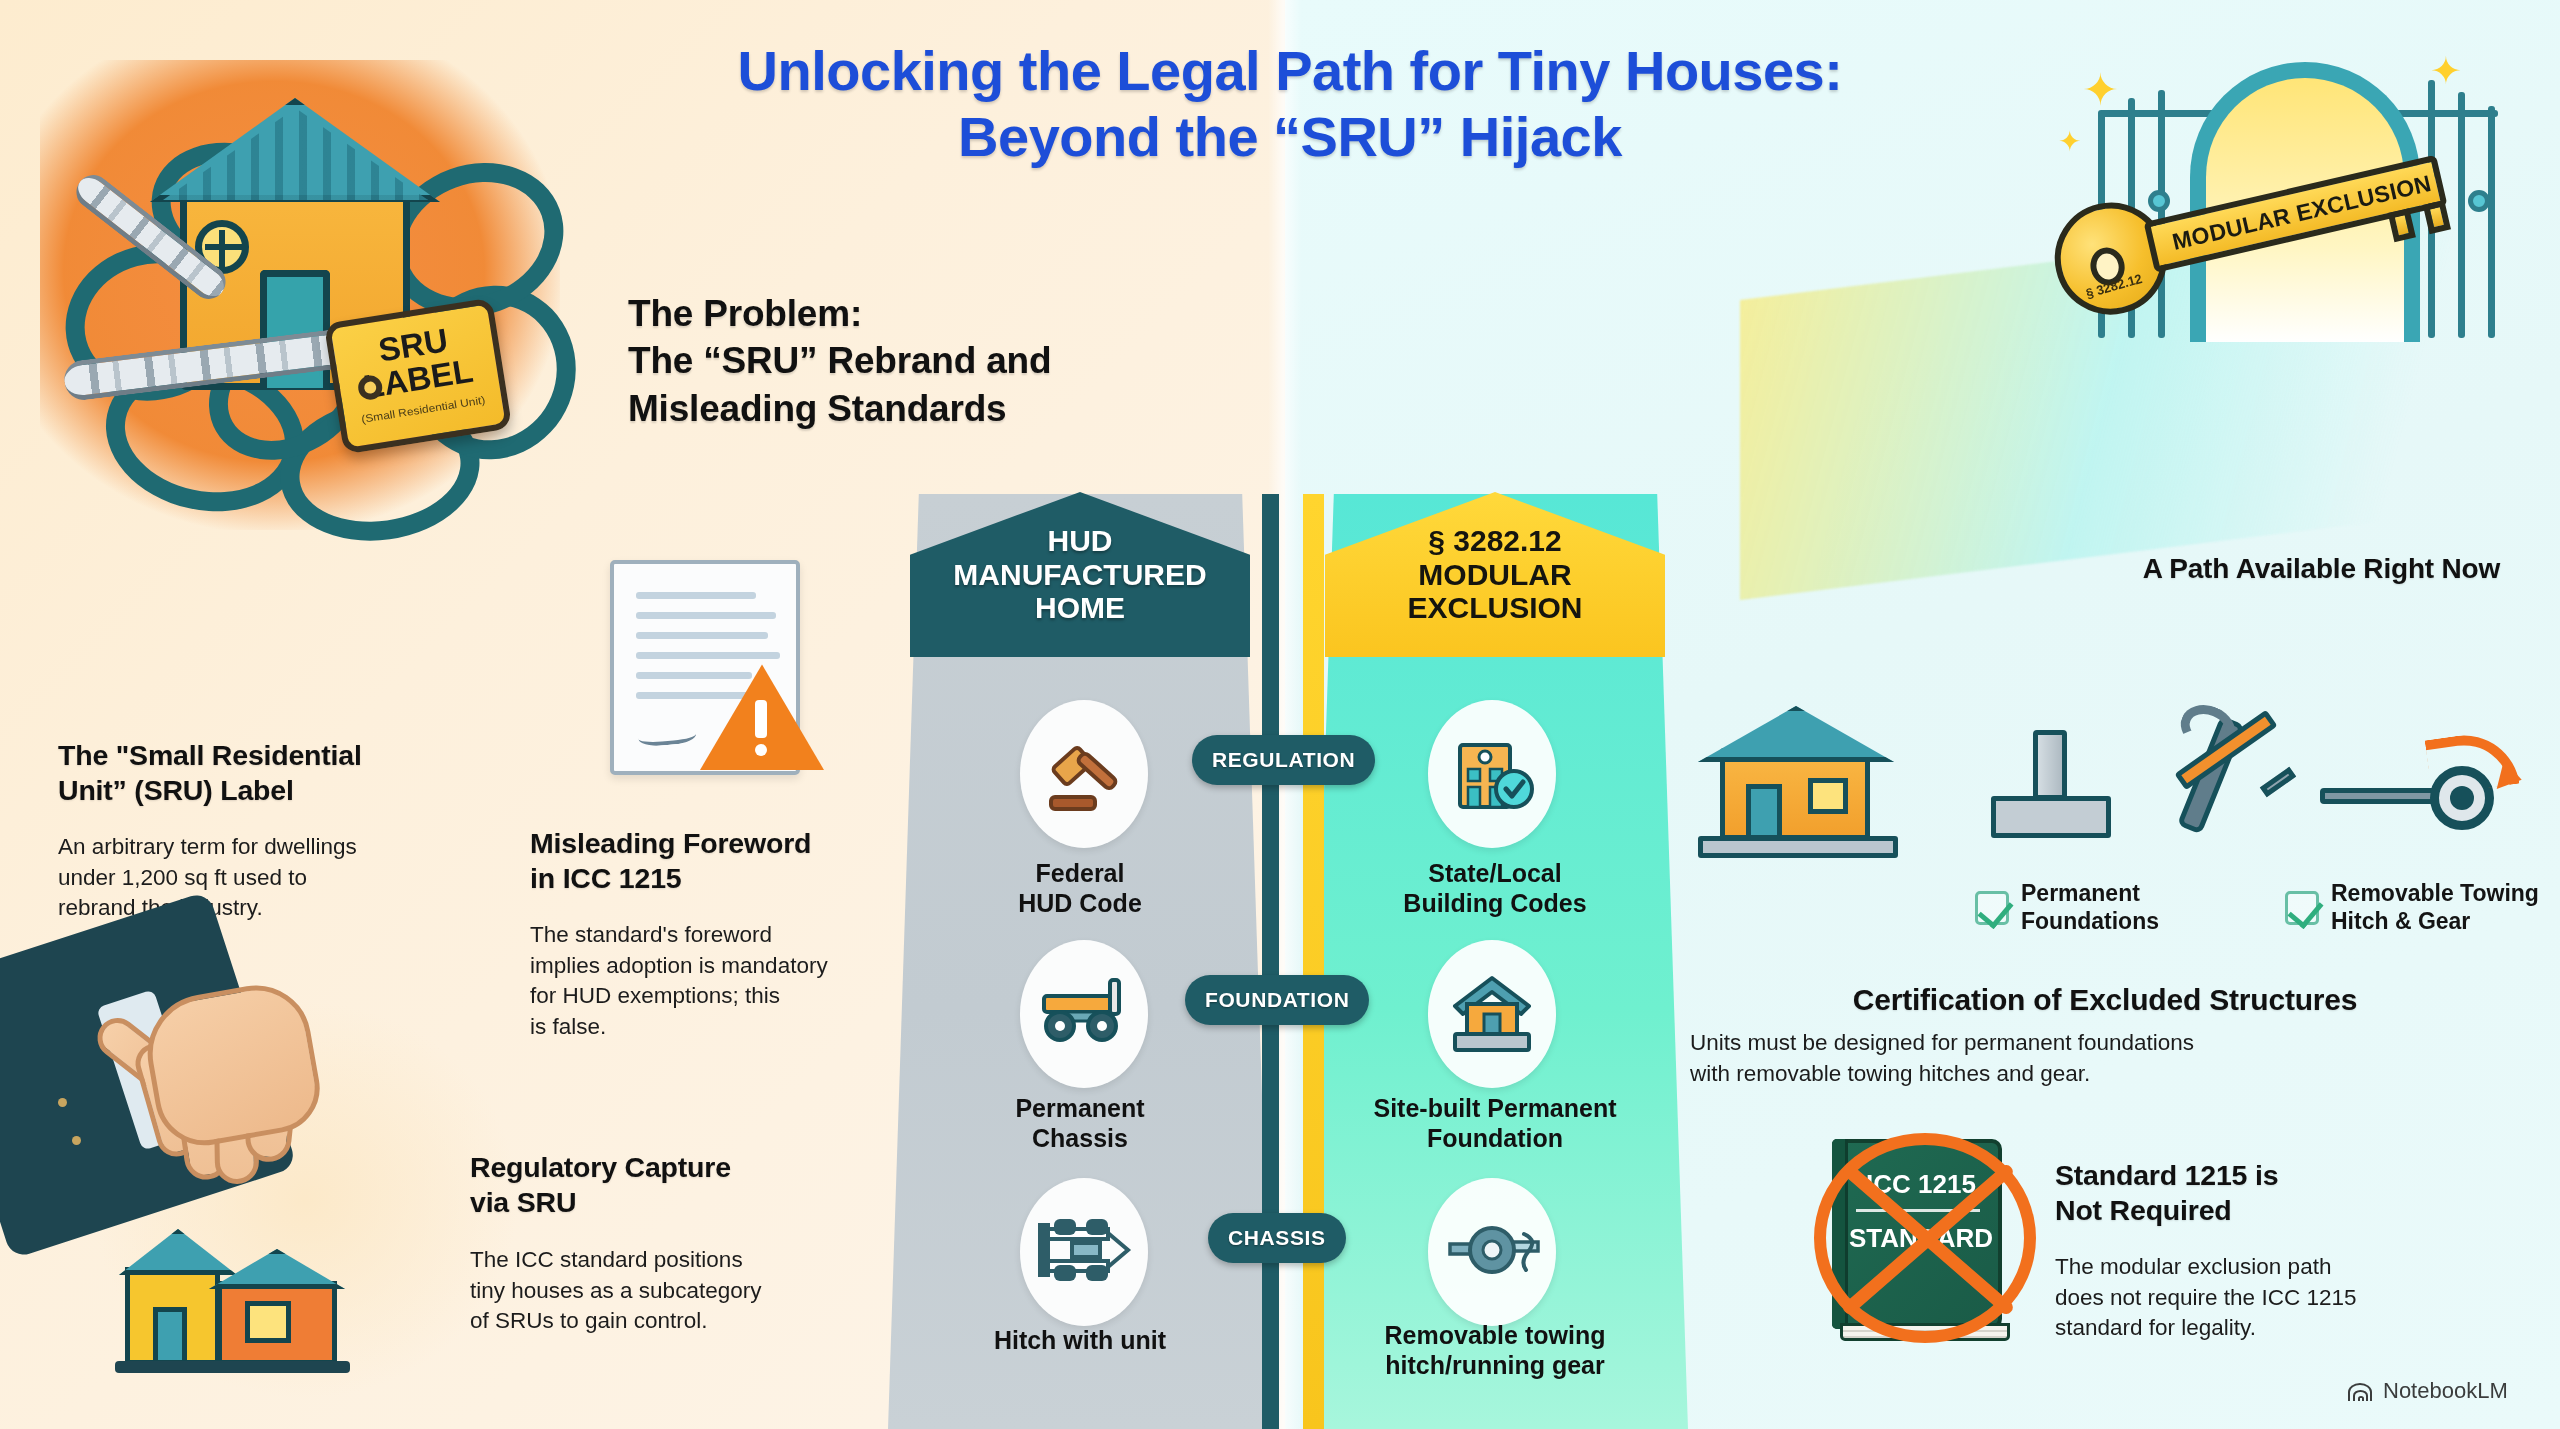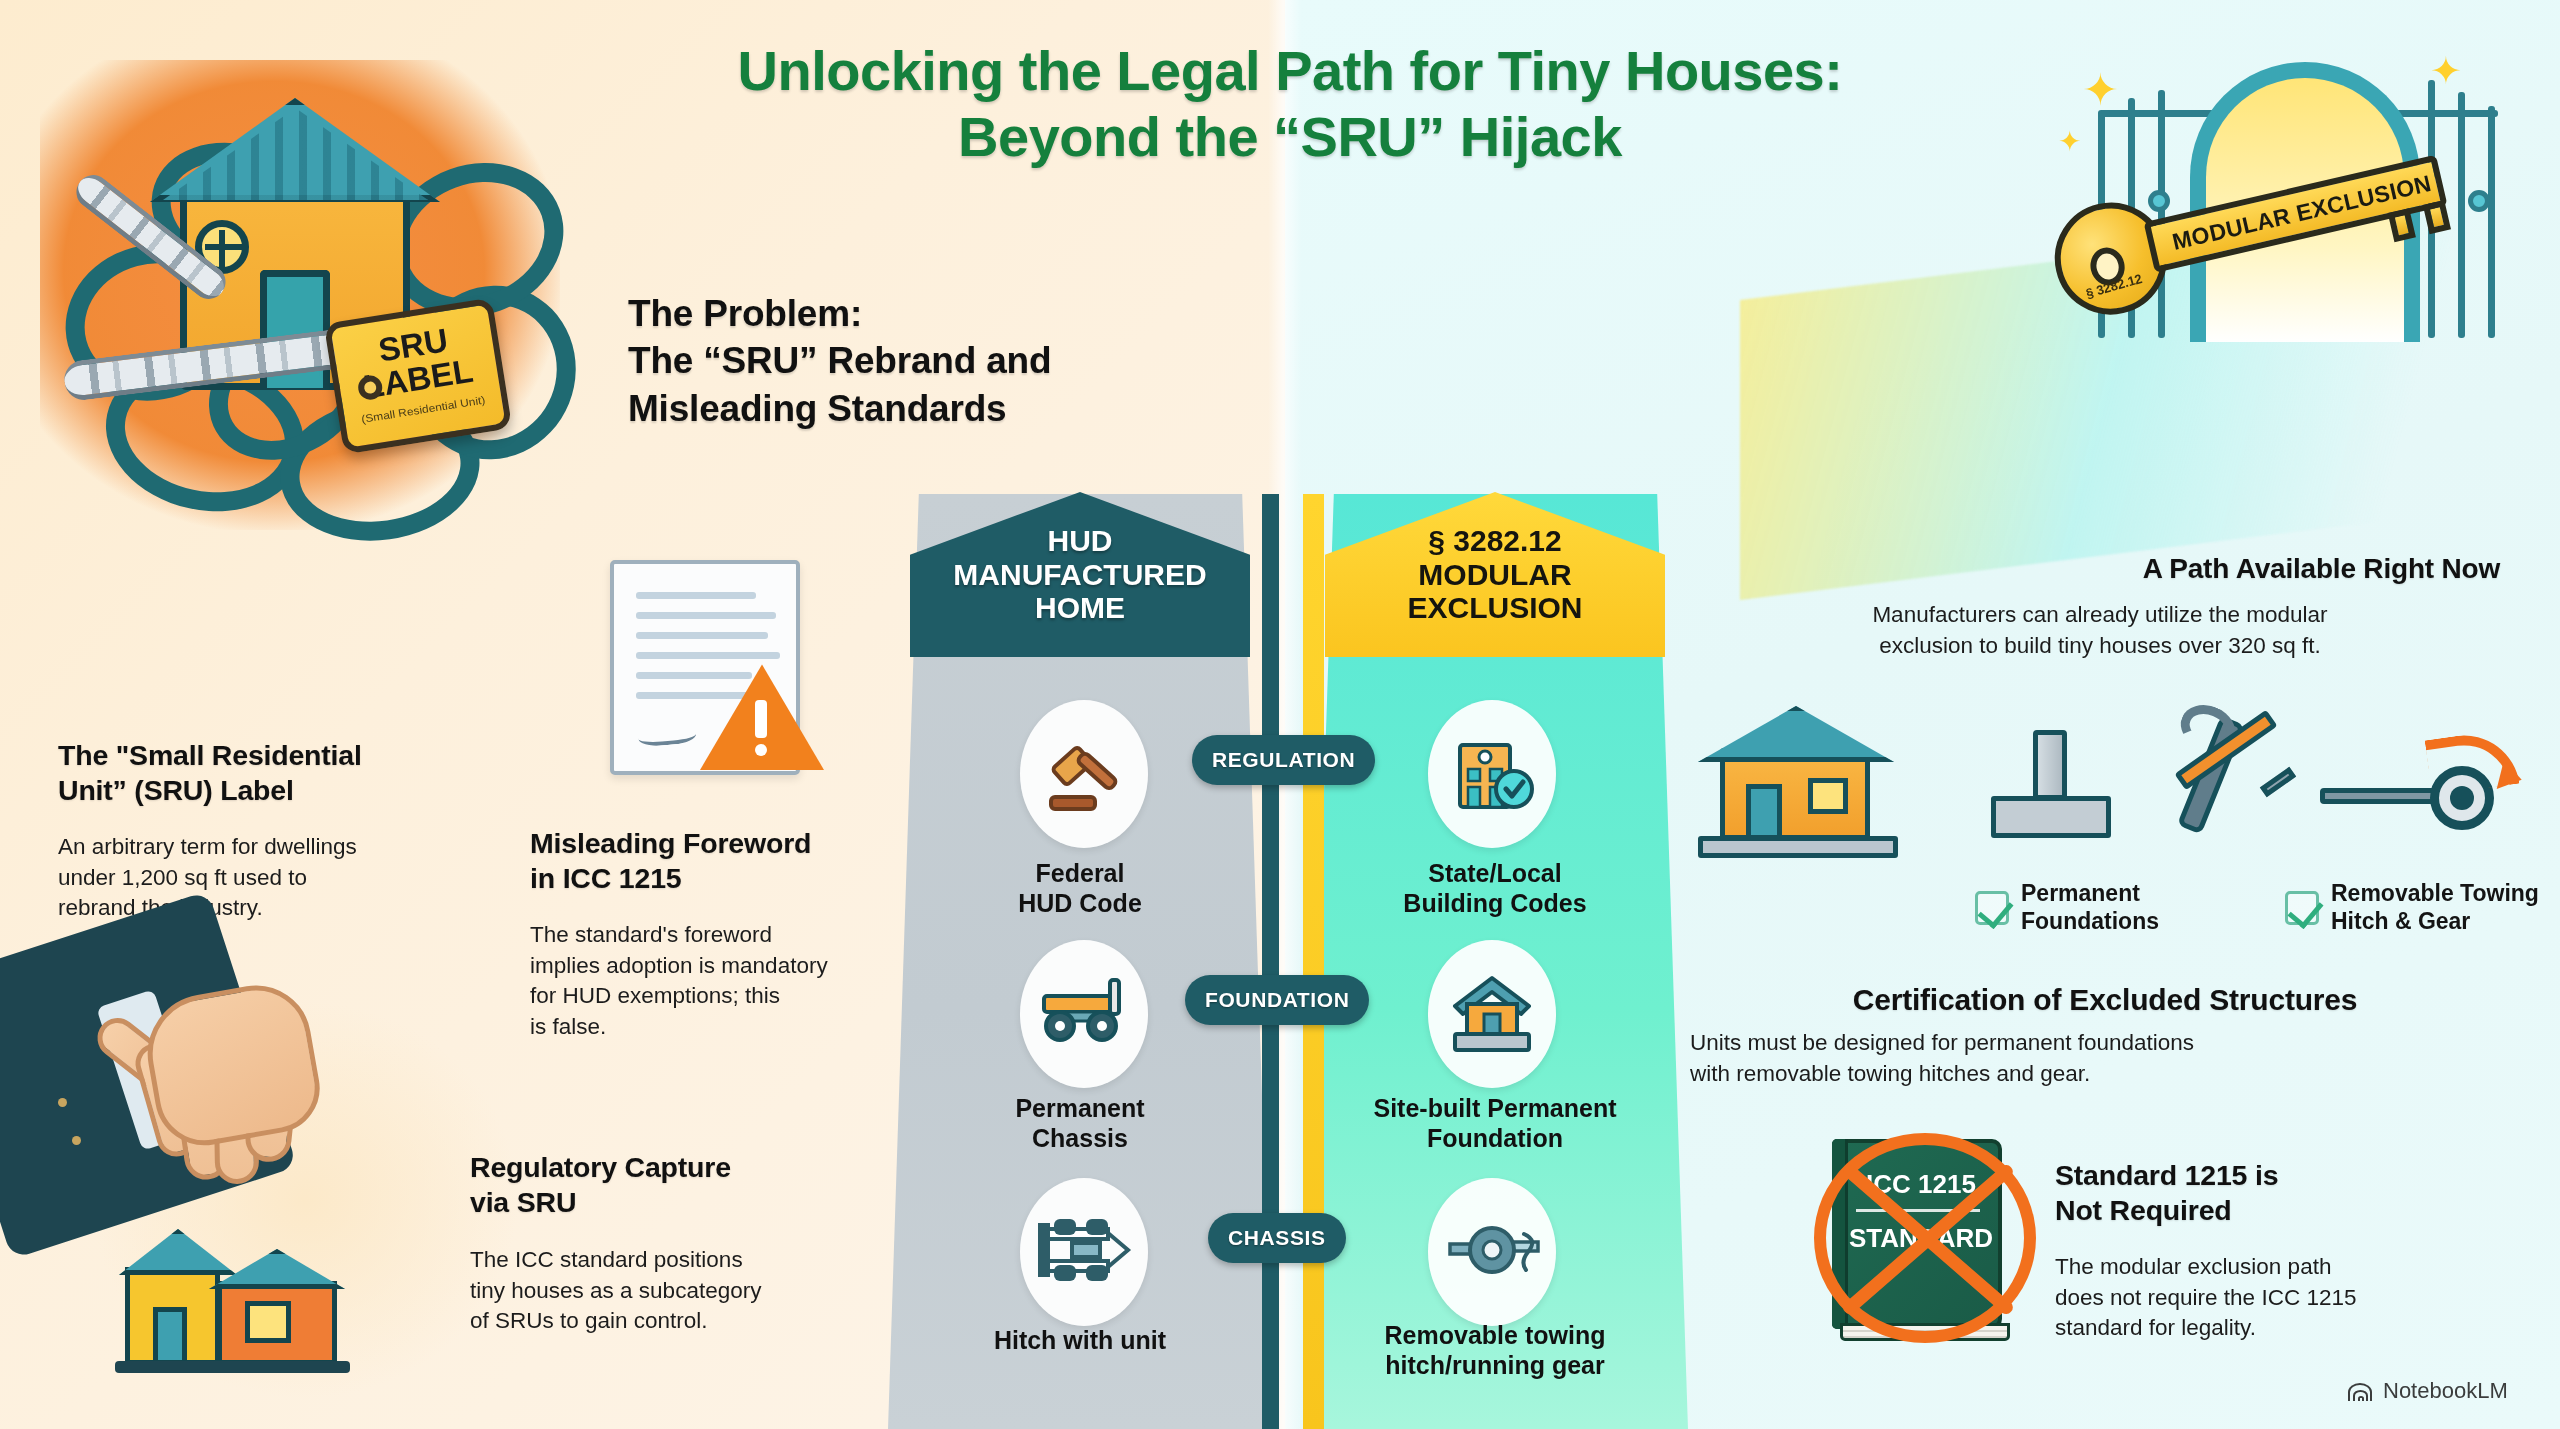--- a/index.html
+++ b/index.html
@@ -37,21 +37,21 @@
   .light-beam {
     position:absolute; left:1740px; top:300px; width:820px; height:300px;
     background:linear-gradient(105deg, rgba(255,230,80,.55) 0%, rgba(140,240,230,.42) 45%, rgba(230,250,250,0) 80%);
     transform:skewY(-7deg); transform-origin:left top;
     filter:blur(1px);
   }
 
   
   .main-title {
     position:absolute; left:480px; top:38px; width:1620px;
-    text-align:center; color:#15803d;
+    text-align:center; color:#1d4ed8;
     font-size:56px; font-weight:bold; line-height:1.18;
     letter-spacing:-.5px;
     text-shadow:0 2px 3px rgba(0,0,0,.18);
   }
   .sec-head {
     position:absolute; font-weight:bold; color:#111;
     font-size:37px; line-height:1.28; letter-spacing:-.2px;
     text-shadow:0 2px 2px rgba(0,0,0,.14);
   }
   #problem-head { left:628px; top:290px; width:620px; }
@@ -611,22 +611,20 @@
       <div class="key-sub">§ 3282.12</div>
       <div class="key-shaft">
         <span class="key-text">MODULAR EXCLUSION</span>
       </div>
       <div class="key-tooth" style="left:336px; top:82px; width:22px; height:30px;"></div>
       <div class="key-tooth" style="left:372px; top:82px; width:22px; height:30px;"></div>
     </div>
   </div>
 
   <div class="card-title" style="left:1700px; top:552px; width:800px; text-align:right; font-size:28px;">A Path Available Right Now</div>
-  <div class="card-body" style="left:1700px; top:600px; width:800px; text-align:center; white-space:pre-line">Manufacturers can already utilize the modular
-exclusion to build tiny houses over 320 sq ft.</div>
 
   <div class="r-house">
     <div class="rh-body"></div>
     <div class="rh-roof"></div>
     <div class="rh-door"></div>
     <div class="rh-win"></div>
     <div class="rh-slab"></div>
   </div>
   <div class="r-pier">
     <div class="pier-col"></div>

